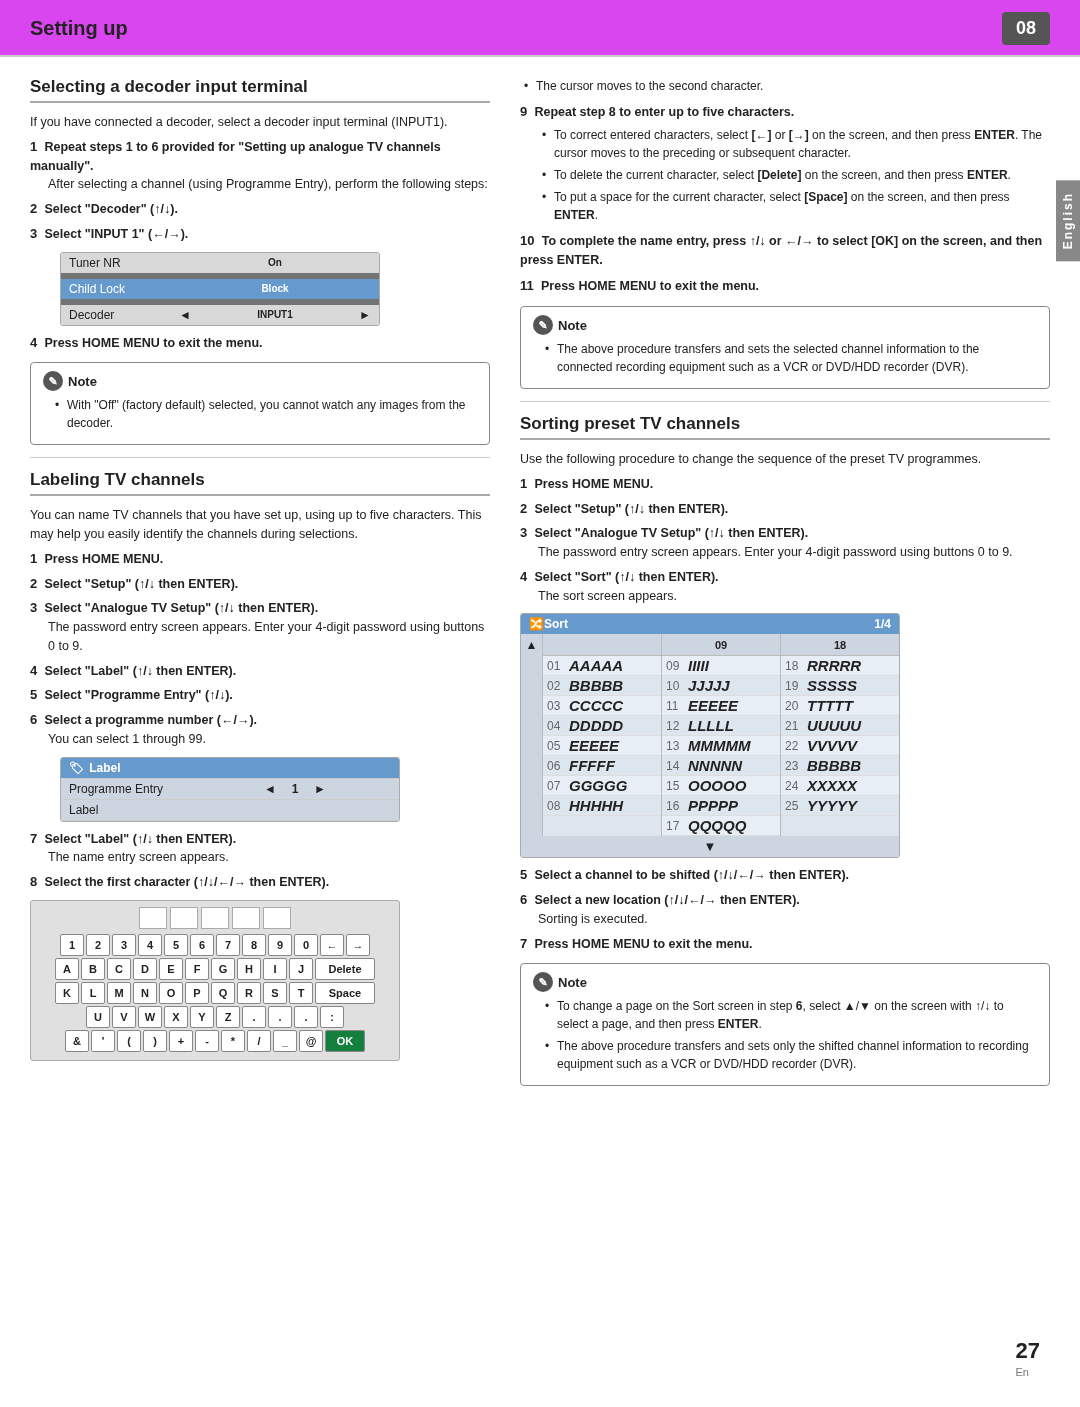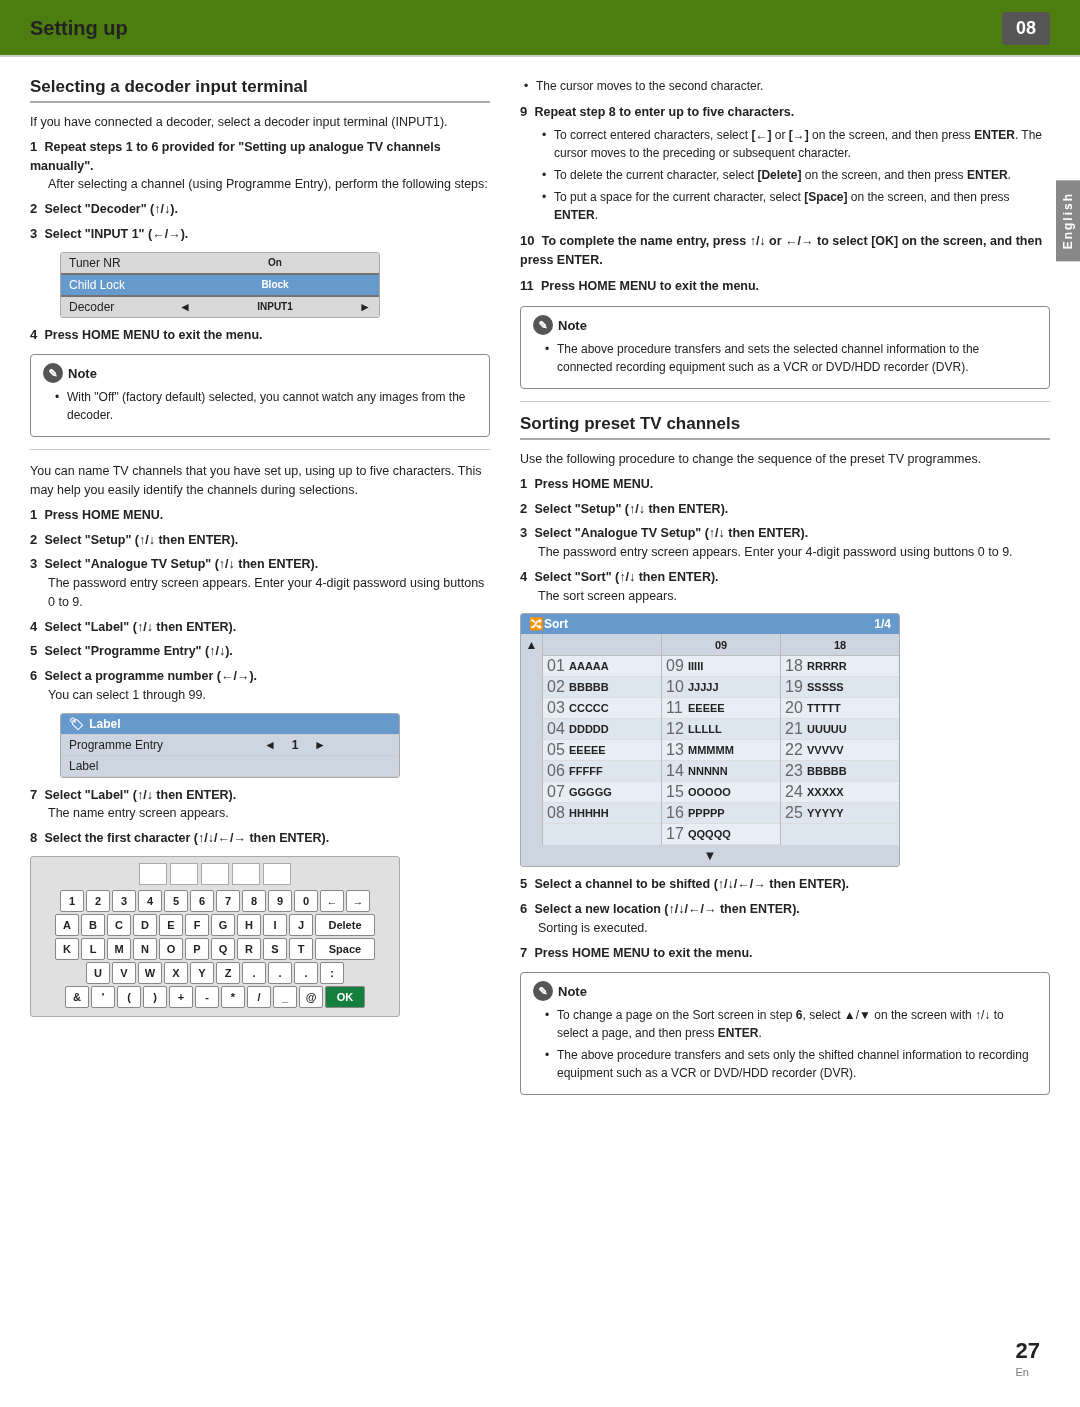--- a/index.html
+++ b/index.html
@@ -16,21 +16,21 @@
     .page-wrapper {
       width: 1080px;
       min-height: 1407px;
       background: #fff;
       position: relative;
       padding: 0;
     }
 
     
     .top-bar {
-      background: #4d7c0f;
+      background: #d946ef;
       border-bottom: 2px solid #ccc;
       display: flex;
       align-items: center;
       justify-content: space-between;
       padding: 12px 30px 10px 30px;
     }
 
     .top-bar-title {
       font-size: 20px;
       font-weight: bold;
@@ -121,21 +121,21 @@
       border: 1px solid #aaa;
       border-radius: 3px;
       margin: 8px 0 8px 30px;
       width: 320px;
       overflow: hidden;
     }
 
     .menu-row {
       display: flex;
       align-items: center;
-      border-bottom: 2px solid #737373;
+      border-bottom: 6px solid #737373;
       background: #d8d8d8;
       padding: 3px 8px;
       font-size: 12px;
     }
 
     .menu-row:last-child {
       border-bottom: none;
     }
 
     .menu-row.highlighted {
@@ -325,28 +325,29 @@
       border-bottom: 1px solid #ddd;
       background: #e8eef5;
     }
 
     .sort-channel-row:nth-child(odd) {
       background: #dde5ee;
     }
 
     .sort-ch-num {
       flex: 0 0 22px;
-      font-size: 16px;
+      font-size: 12px;
       color: #666;
     }
 
     .sort-ch-name {
       flex: 1;
-      font-size: 11px;
-      font-weight: bold;
+      font-size: 15px;
+      font-weight: bold;
+      font-style: italic;
     }
 
     .bullet-list {
       list-style: none;
       padding-left: 16px;
     }
 
     .bullet-list li {
       font-size: 12px;
       line-height: 1.5;
@@ -456,20 +457,21 @@
           </div>
           <ul class="bullet-list">
             <li class="note-text">With "Off" (factory default) selected, you cannot watch any images from the decoder.</li>
           </ul>
         </div>
       </div>
 
       <hr class="section-divider">
 
       <div>
+        <div class="section-title">Labeling TV channels</div>
         <p class="body-text">You can name TV channels that you have set up, using up to five characters. This may help you easily identify the channels during selections.</p>
 
         <div class="step">
           <span class="step-num">1</span>&nbsp;
           <span class="step-text"><b>Press HOME MENU.</b></span>
         </div>
 
         <div class="step">
           <span class="step-num">2</span>&nbsp;
           <span class="step-text"><b>Select "Setup" (↑/↓ then ENTER).</b></span>

